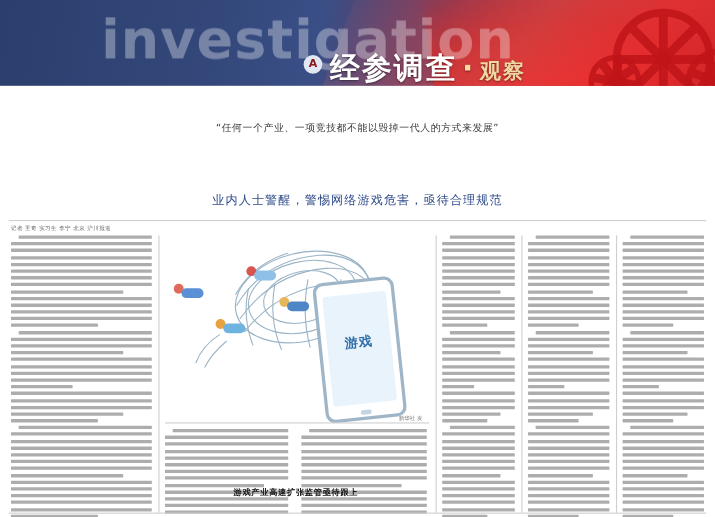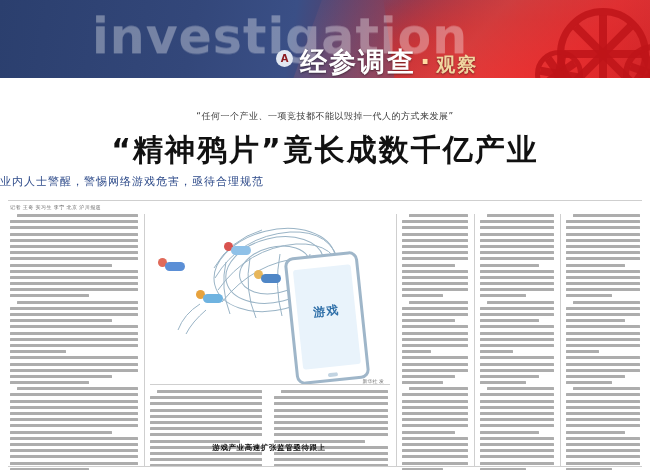--- a/index.html
+++ b/index.html
@@ -37,21 +37,21 @@
   .mast-meta{position:absolute;left:6px;top:89px;font-size:5px;color:#cfd6e6;letter-spacing:.3px;white-space:nowrap;}
   .paper-flag{position:absolute;left:146px;top:82px;width:72px;height:16px;background:#c81f24;
     border:1px solid #f0c070;color:#ffe9a8;font-size:8.5px;line-height:15px;text-align:center;letter-spacing:1px;font-weight:700;
     transform:skewX(-6deg);}
 
   
   .hl-wrap{position:absolute;left:0;top:104px;width:544px;height:96px;background:#fff;}
   .kicker{position:absolute;left:0;top:6px;width:650px;text-align:center;font-size:9px;color:#3a3a3a;letter-spacing:.5px;}
   .headline{position:absolute;left:0;top:26px;width:650px;text-align:center;font-size:30px;font-weight:700;color:#111;letter-spacing:2px;
     font-family:"DejaVu Sans","Liberation Sans",sans-serif;}
-  .subhead{position:absolute;left:0;top:70px;width:650px;text-align:left;font-size:11px;color:#2e4b8a;letter-spacing:1px;}
+  .subhead{position:absolute;left:0;top:70px;width:650px;text-align:center;font-size:11px;color:#2e4b8a;letter-spacing:1px;}
 
   
   .body{position:absolute;left:0;top:198px;width:650px;height:272px;}
   .rule{position:absolute;background:#cfcfcf;}
   .byline{position:absolute;font-size:5px;color:#666;letter-spacing:.4px;white-space:nowrap;}
 
   .col{position:absolute;top:0;}
   .txt-line{height:3px;background:#8d8d8d;opacity:.72;margin-bottom:3.2px;border-radius:.5px;}
   .txt-line.ind{margin-left:7px;}
   .txt-line.sh{width:62%;}
@@ -108,21 +108,20 @@
       <span>经参调查</span><span class="dot">·</span><span class="sub">观察</span>
     </div>
 
     <div class="mast-strip"></div>
     <div class="mast-meta">2021年8月3日 星期二 甲辰年 单双期 每日报 第四版  责编：张晓旭  美编：王伟  邮箱：jjckb@163.com</div>
     <div class="paper-flag">经济参考报</div>
   </div>
 
   <div class="hl-wrap">
     <div class="kicker">“任何一个产业、一项竞技都不能以毁掉一代人的方式来发展”</div>
-    <div class="headline">“精神鸦片”竟长成数千亿产业</div>
     <div class="subhead">业内人士警醒，警惕网络游戏危害，亟待合理规范</div>
   </div>
 
   <div class="body">
 
     <div class="rule" style="left:8px;top:2px;width:634px;height:1px;"></div>
     <div class="byline" style="left:10px;top:6px;">记者 王奇 实习生 李宁 北京 沪川报道</div>
 
     <div class="rule" style="left:144px;top:16px;width:1px;height:252px;"></div>
     <div class="rule" style="left:396px;top:16px;width:1px;height:252px;"></div>

